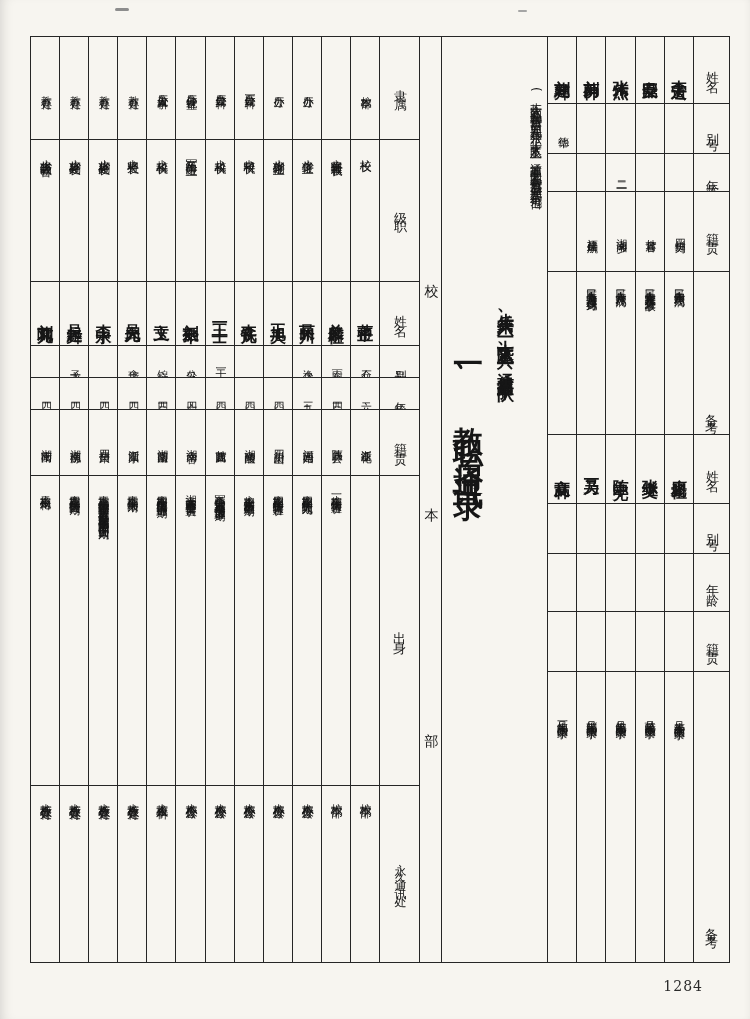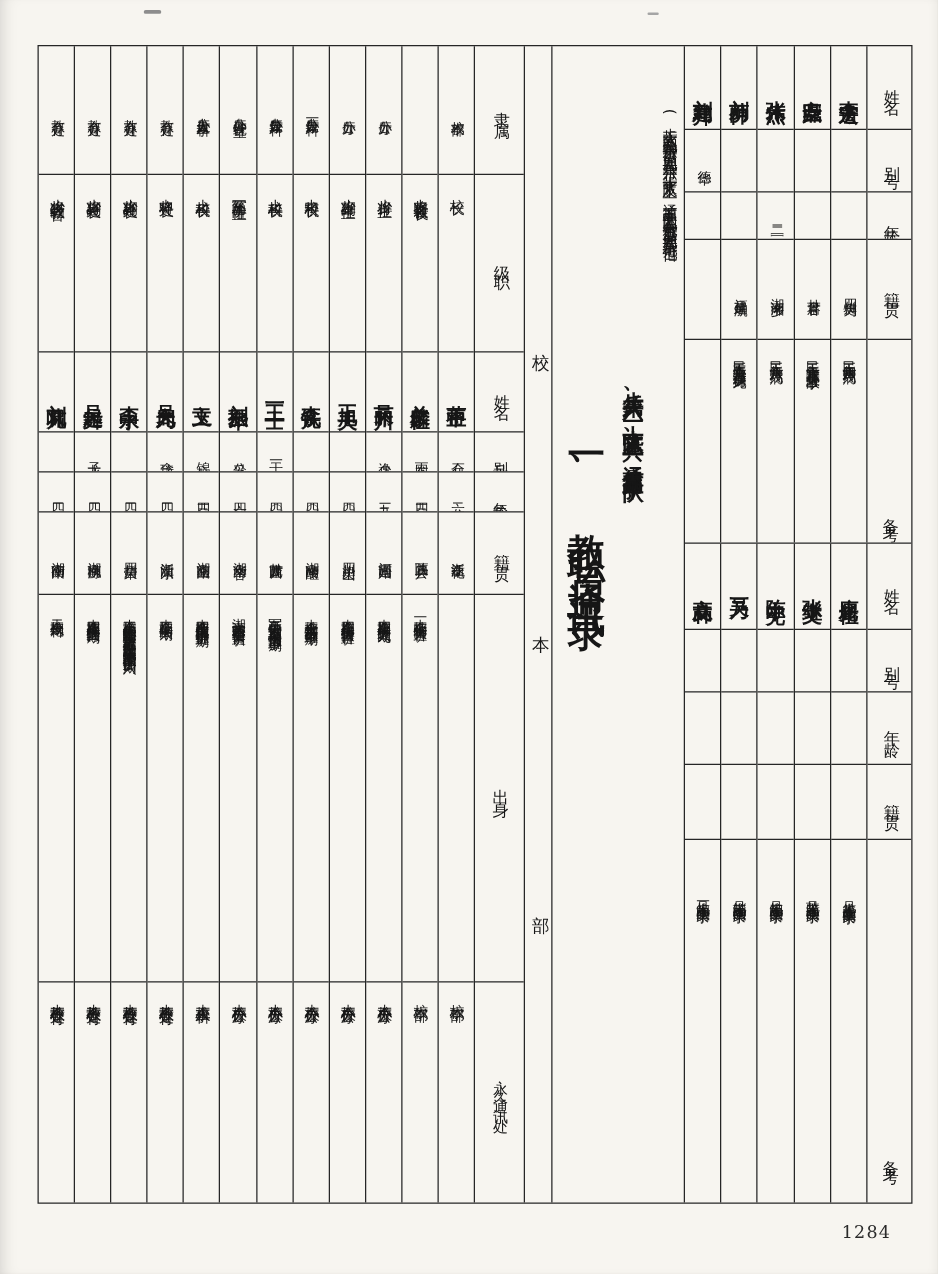--- a/index.html
+++ b/index.html
@@ -81,21 +81,21 @@
   .c-ling   { height:58px; }
   .c-guan   { height:60px; }
   .c-beikao { flex:1; line-height:13px; }
   .c-beikao.val-top { padding-top:40px; }
   .r-hao.hdr, .c-hao.hdr { letter-spacing:6px; }
   .r-ling.hdr { letter-spacing:3px; }
   .r-beikao.hdr, .c-beikao.hdr { letter-spacing:7px; }
 
   
   .page-number {
-    position:absolute; right:37px; bottom:25px;
+    position:absolute; right:47px; bottom:25px;
     font-family:"DejaVu Serif", serif; font-size:14px; letter-spacing:1px; color:#2a2a2a;
   }
   .artifact-1 { position:absolute; left:115px; top:8px; width:14px; height:3px; background:#8d8d8d; border-radius:2px; }
   .artifact-2 { position:absolute; left:518px; top:10px; width:9px; height:2px; background:#a5a5a5; border-radius:2px; }
 </style>
 </head>
 <body>
 
 <div class="page">
   <div class="artifact-1"></div>

